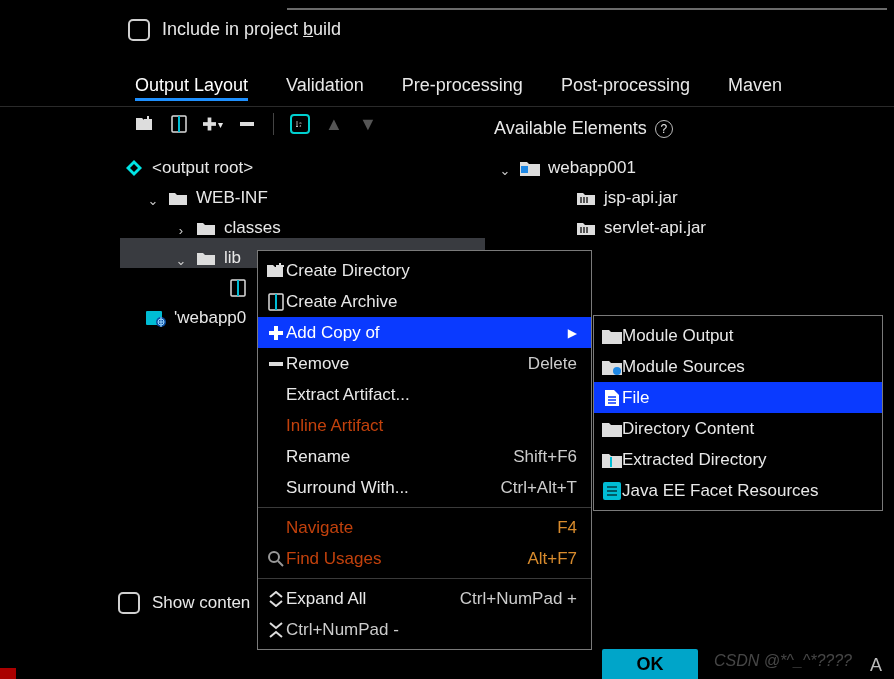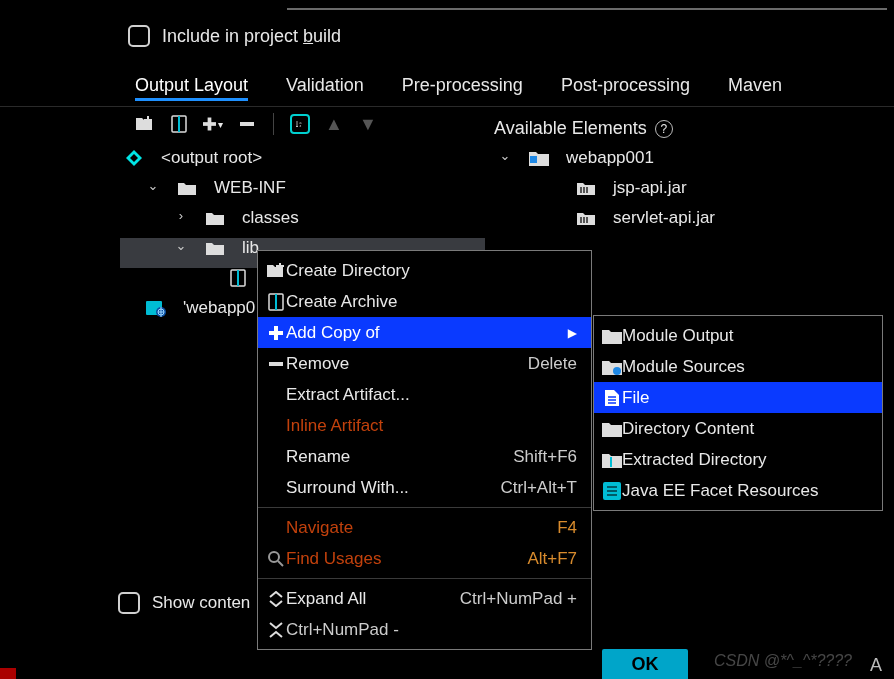--- a/index.html
+++ b/index.html
@@ -7,22 +7,22 @@
     width: 894px; height: 679px;
     background: #000;
     color: #e8e8e8;
     font-family: "Segoe UI", Arial, sans-serif;
     font-size: 17px;
     overflow: hidden;
     position: relative;
   }
   
   .include-row {
-    position: absolute; left: 128px; top: 25px;
-    display: flex; align-items: center; gap: 12px;
+    position: absolute; left: 128px; top: 19px;
+    display: flex; align-items: flex-start; gap: 12px;
   }
   .checkbox {
     width: 22px; height: 22px;
     border: 2px solid #d0d0d0;
     border-radius: 5px;
     background: #000;
   }
   .include-row .label { font-size: 18px; }
   .underline-char { text-decoration: underline; }
   
@@ -63,22 +63,22 @@
   }
   .right-header .help {
     display: inline-flex; align-items:center; justify-content:center;
     width: 18px; height:18px; border:1.5px solid #bbb; border-radius:50%;
     font-size: 12px; margin-left:4px;
   }
   .right-tree {
     position: absolute; left: 494px; top: 148px; width: 380px;
   }
   .tree-row {
-    display: flex; align-items: flex-start;
-    height: 30px; padding-left: 4px; gap: 17px;
+    display: flex; align-items: flex-end;
+    height: 30px; padding-left: 4px; gap: 8px;
     white-space: nowrap;
   }
   .tree-row.selected { background: #393b40; }
   .arrow { width: 14px; text-align: center; font-size: 13px; color:#ccc;}
   .indent1 { padding-left: 26px; }
   .indent2 { padding-left: 54px; }
   .indent3 { padding-left: 82px; }
   .indent4 { padding-left: 108px; }
   
   .icon { width: 20px; height: 20px; flex-shrink:0; display:inline-flex; align-items:center; justify-content:center; }
@@ -107,21 +107,21 @@
   .menu-item.highlight { background: #0a3aff; color:#fff; }
   .menu-item.disabled .mi-label { color: #c2410c; }
   .menu-sep { height: 1px; background: #3a3a3a; margin: 4px 0; }
   
   .bottom-row {
     position: absolute; left: 118px; top: 592px;
     display: flex; align-items: center; gap: 12px;
   }
   .ok-btn {
     position: absolute; left: 602px; top: 649px;
-    width: 86px; height: 30px;
+    width: 96px; height: 30px;
     background: #00a5c9;
     color: #000; font-weight: 700; font-size: 18px;
     display: flex; align-items:center; justify-content:center;
     border-radius: 2px 2px 0 0;
   }
   .cancel-btn {
     position: absolute; left: 725px; top: 655px;
     color: #bbb; font-size: 18px; margin-top: 39px;
   }
   .apply-btn {

